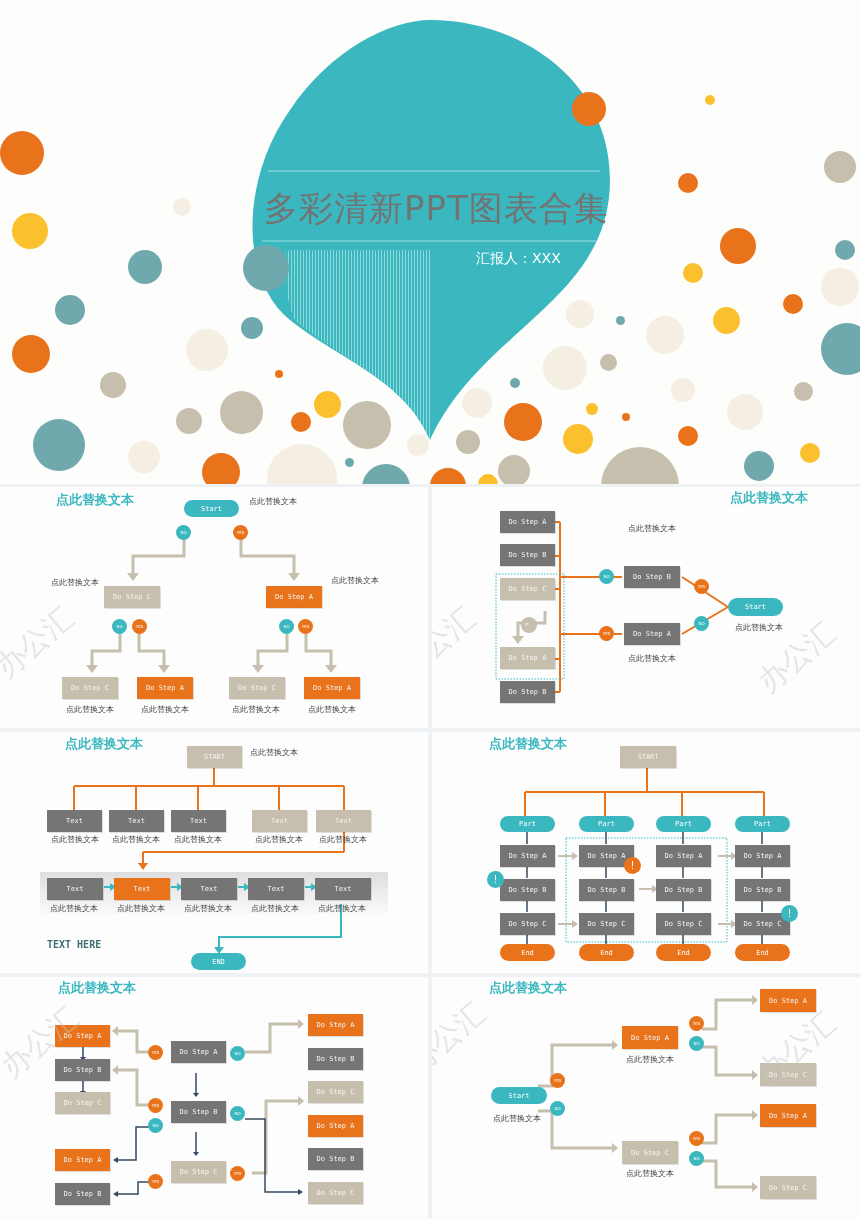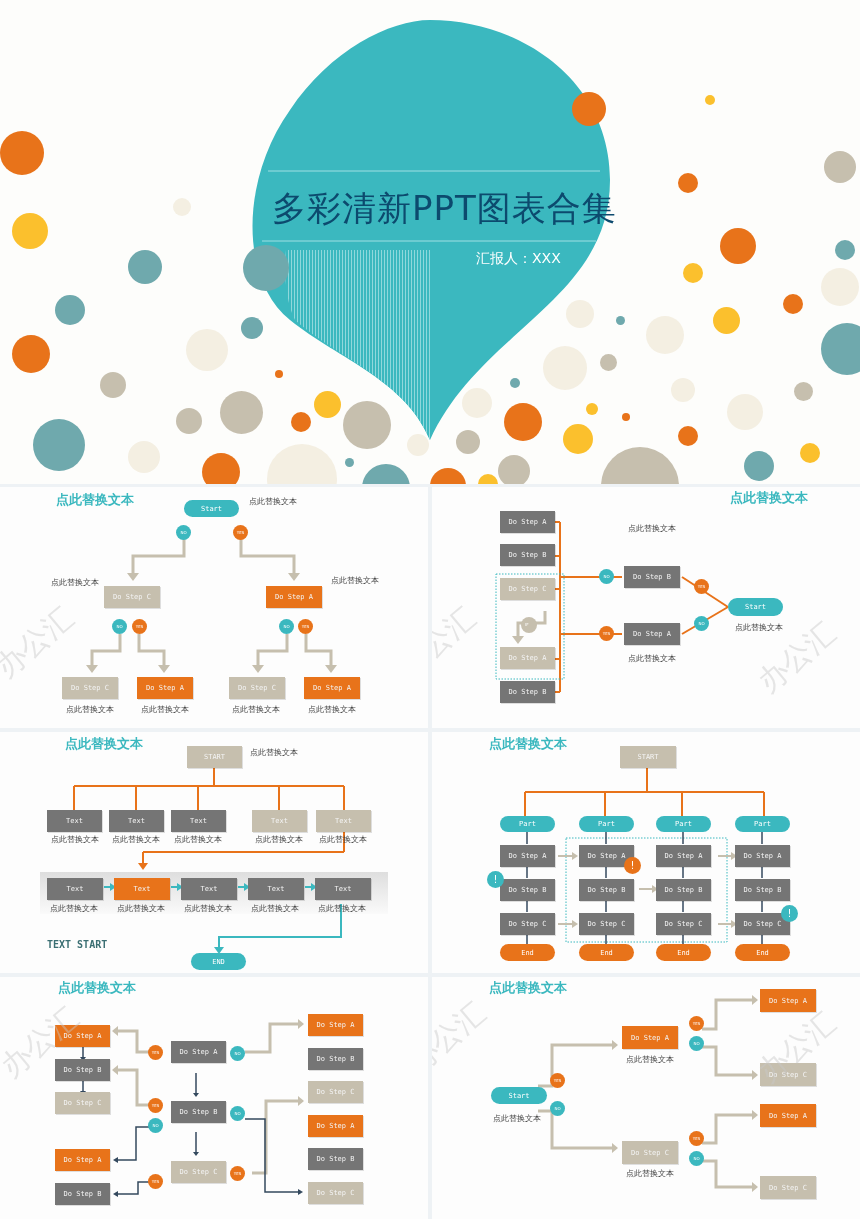--- a/index.html
+++ b/index.html
@@ -90,21 +90,21 @@
       <pattern id="stripes" width="3" height="10" patternUnits="userSpaceOnUse">
         <rect width="3" height="10" fill="#3bb8bf"></rect>
         <rect width="1" height="10" fill="#8fd8dc"></rect>
       </pattern>
     </defs>
     <path d="M430 440 C 405 380, 340 360, 290 320 C 240 280, 240 180, 290 110 C 330 50, 390 20, 430 20 C 520 20, 610 80, 610 180 C 610 300, 480 330, 430 440 Z" fill="#3bb8bf"></path>
     <path d="M286 250 L 430 250 L 430 440 C 405 380, 340 360, 295 320 C 285 300, 284 270, 286 250 Z" fill="url(#stripes)"></path>
     <line x1="268" y1="171" x2="600" y2="171" stroke="#9fdfe3" stroke-width="1"></line>
     <line x1="262" y1="241" x2="596" y2="241" stroke="#9fdfe3" stroke-width="1"></line>
   </svg>
-  <div style="position:absolute;left:272px;top:186px;font-size:34px;color:#0c4a6e;z-index:4;white-space:nowrap;letter-spacing:1px;">多彩清新PPT图表合集</div>
+  <div style="position:absolute;left:264px;top:186px;font-size:34px;color:#737373;z-index:4;white-space:nowrap;letter-spacing:1px;">多彩清新PPT图表合集</div>
   <div style="position:absolute;left:476px;top:250px;font-size:14px;color:#fff;z-index:4;">汇报人：XXX</div>
 </div>
 
 <div class="panel" style="left:0;top:487px;width:428px;height:241px;">
   <div class="ptitle" style="left:56px;top:4px;">点此替换文本</div>
   <svg class="lines" width="428" height="241">
     <g stroke="#c6bfae" stroke-width="3" fill="none">
       <polyline points="184,52 184,69 133,69 133,86"></polyline>
       <polyline points="241,52 241,69 294,69 294,86"></polyline>
       <polyline points="120,147 120,164 92,164 92,178"></polyline>
@@ -232,21 +232,21 @@
   <div class="box dg" style="left:47px;top:146px;width:56px;height:22px;">Text</div>
   <div class="box og" style="left:114px;top:146px;width:56px;height:22px;">Text</div>
   <div class="box dg" style="left:181px;top:146px;width:56px;height:22px;">Text</div>
   <div class="box dg" style="left:248px;top:146px;width:56px;height:22px;">Text</div>
   <div class="box dg" style="left:315px;top:146px;width:56px;height:22px;">Text</div>
   <div class="lbl" style="left:50px;top:171px;">点此替换文本</div>
   <div class="lbl" style="left:117px;top:171px;">点此替换文本</div>
   <div class="lbl" style="left:184px;top:171px;">点此替换文本</div>
   <div class="lbl" style="left:251px;top:171px;">点此替换文本</div>
   <div class="lbl" style="left:318px;top:171px;">点此替换文本</div>
-  <div style="position:absolute;left:47px;top:207px;font-size:10px;font-weight:bold;color:#3a6e72;font-family:'DejaVu Sans Mono',monospace;">TEXT START</div>
+  <div style="position:absolute;left:47px;top:207px;font-size:10px;font-weight:bold;color:#3a6e72;font-family:'DejaVu Sans Mono',monospace;">TEXT HERE</div>
   <div class="pill tealpill" style="left:191px;top:221px;width:55px;height:17px;">END</div>
 </div>
 
 <div class="panel" style="left:432px;top:732px;width:428px;height:241px;">
   <div class="ptitle" style="left:57px;top:3px;">点此替换文本</div>
   <svg class="lines" width="428" height="241">
     <g stroke="#e8731a" stroke-width="2" fill="none">
       <line x1="215" y1="36" x2="215" y2="60"></line>
       <line x1="93" y1="60" x2="332" y2="60"></line>
       <line x1="93" y1="60" x2="93" y2="85"></line>

